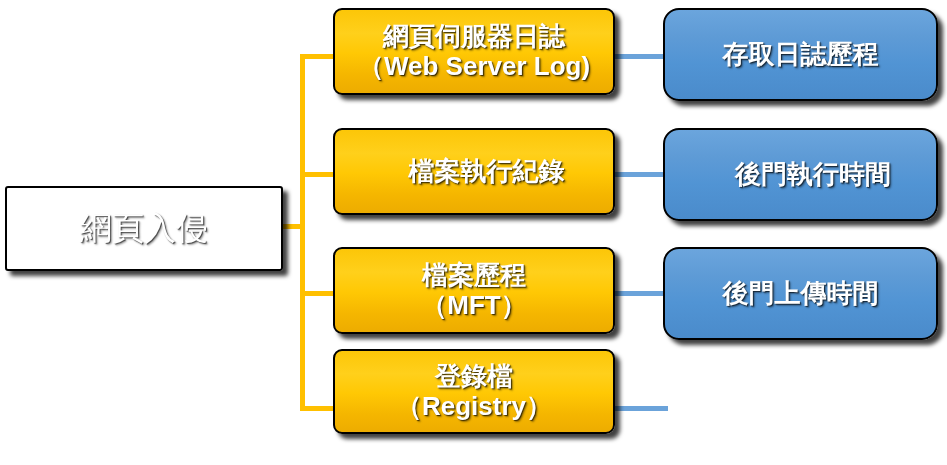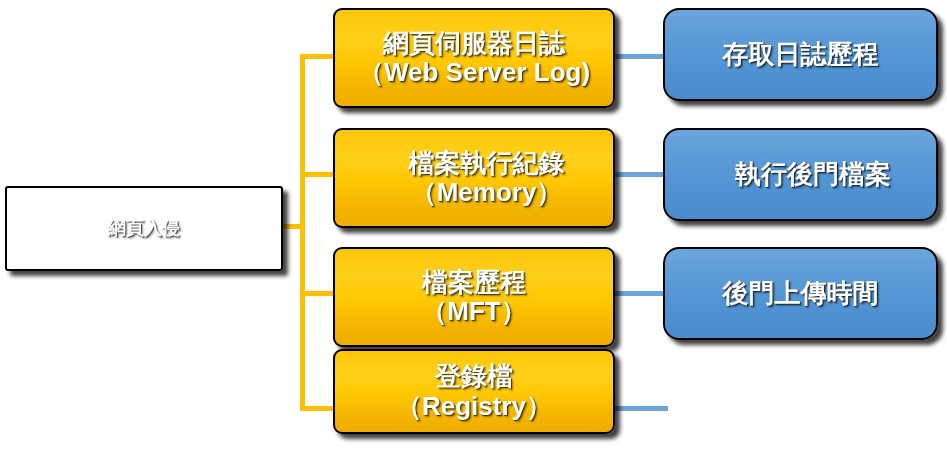--- a/index.html
+++ b/index.html
@@ -47,30 +47,30 @@
     top: 186px;
     width: 278px;
     height: 85px;
     border-radius: 3px;
     background: linear-gradient(to bottom,
         #f6a martin 0%,
         #f3903f 0%,
         #ef8234 42%,
         #e8712a 58%,
         #e2621b 100%);
-    font-size: 18px;
-    font-weight: bold;
+    font-size: 32px;
+    font-weight: normal;
   }
   .node.root .line { padding: 2px 0; }
 
   
   .node.mid {
     left: 333px;
     width: 282px;
-    height: 100px;
+    height: 87px;
     border-radius: 9px;
     background: linear-gradient(to bottom,
         #fcc608 0%,
         #ffd01b 28%,
         #ffc804 52%,
         #f5b600 78%,
         #edac00 100%);
     font-size: 26px;
     font-weight: bold;
   }
@@ -134,34 +134,33 @@
   <div class="node root">
     <span class="line">網頁入侵</span>
   </div>
 
   <div class="node mid row1">
     <span class="line">網頁伺服器日誌</span>
     <span class="line">（Web Server Log)</span>
   </div>
   <div class="node mid row2">
     <span class="line">檔案執行紀錄</span>
-    <span class="line">（Memory）</span>
   </div>
   <div class="node mid row3">
     <span class="line">檔案歷程</span>
     <span class="line">（MFT）</span>
   </div>
   <div class="node mid row4">
     <span class="line">登錄檔</span>
     <span class="line">（Registry）</span>
   </div>
 
   <div class="node leaf row1">
     <span class="line">存取日誌歷程</span>
   </div>
   <div class="node leaf row2">
-    <span class="line">執行後門檔案</span>
+    <span class="line">後門執行時間</span>
   </div>
   <div class="node leaf row3">
     <span class="line">後門上傳時間</span>
   </div>
 
 </div>
 
 </body></html>

